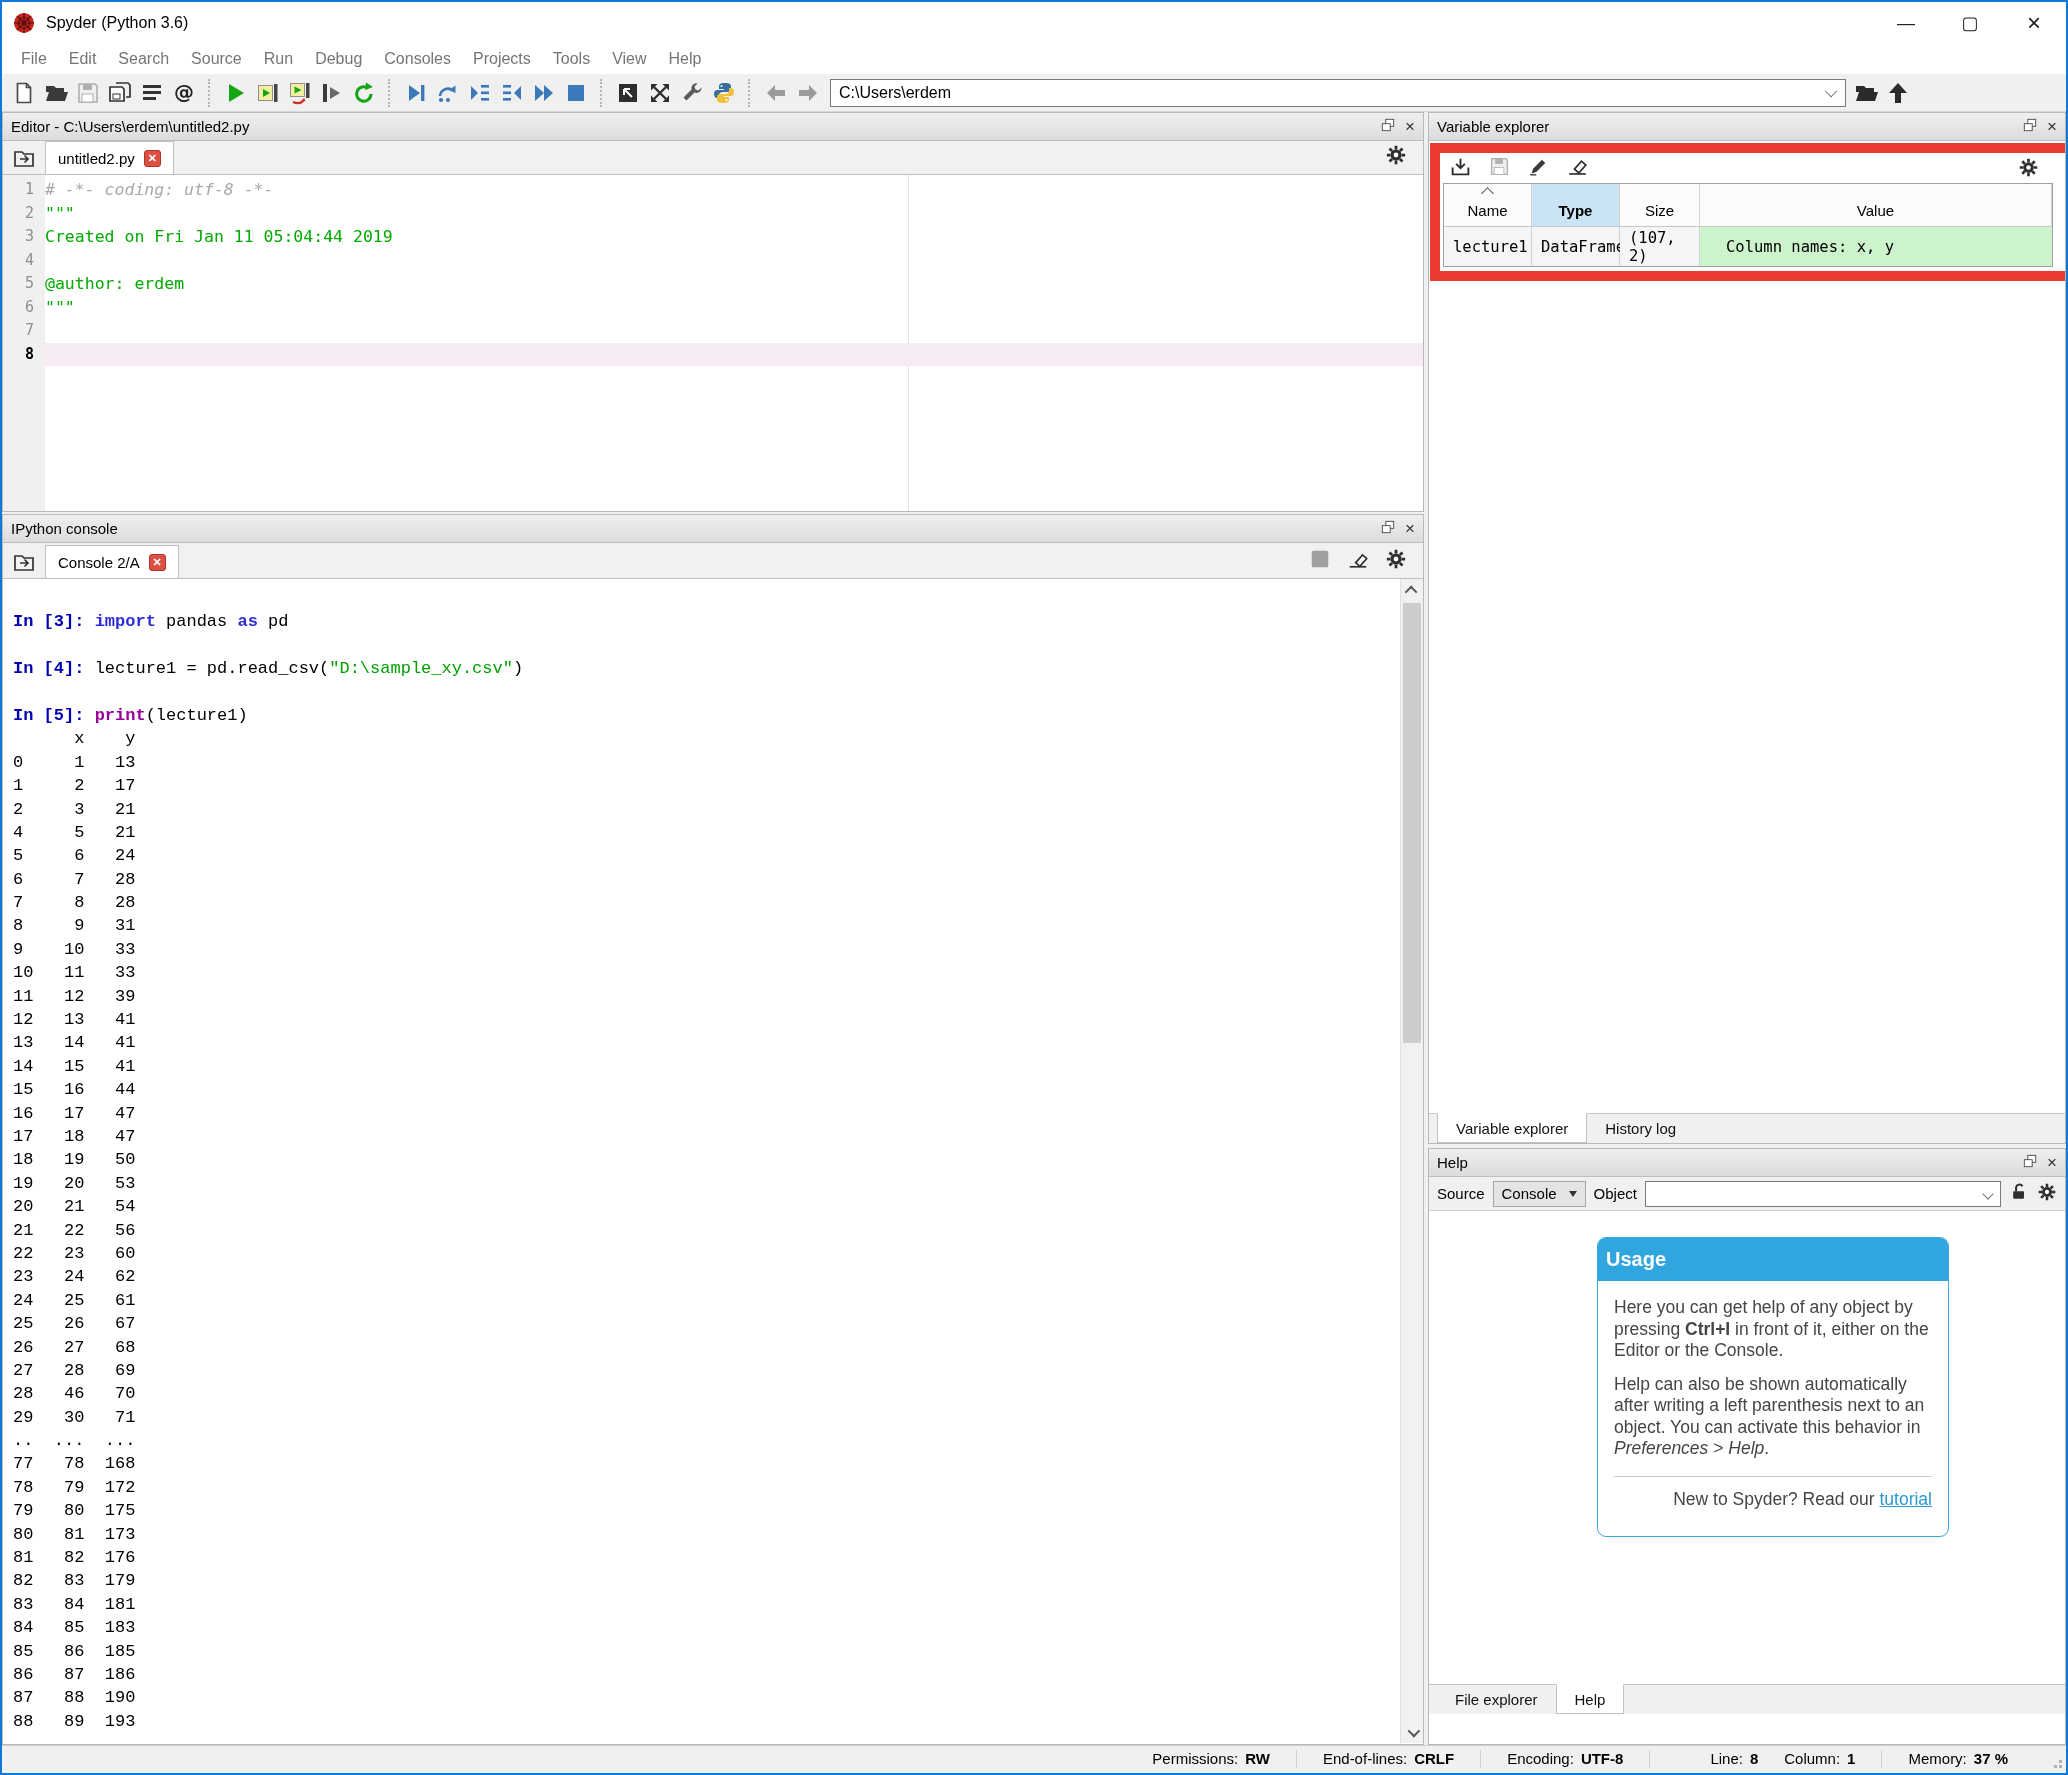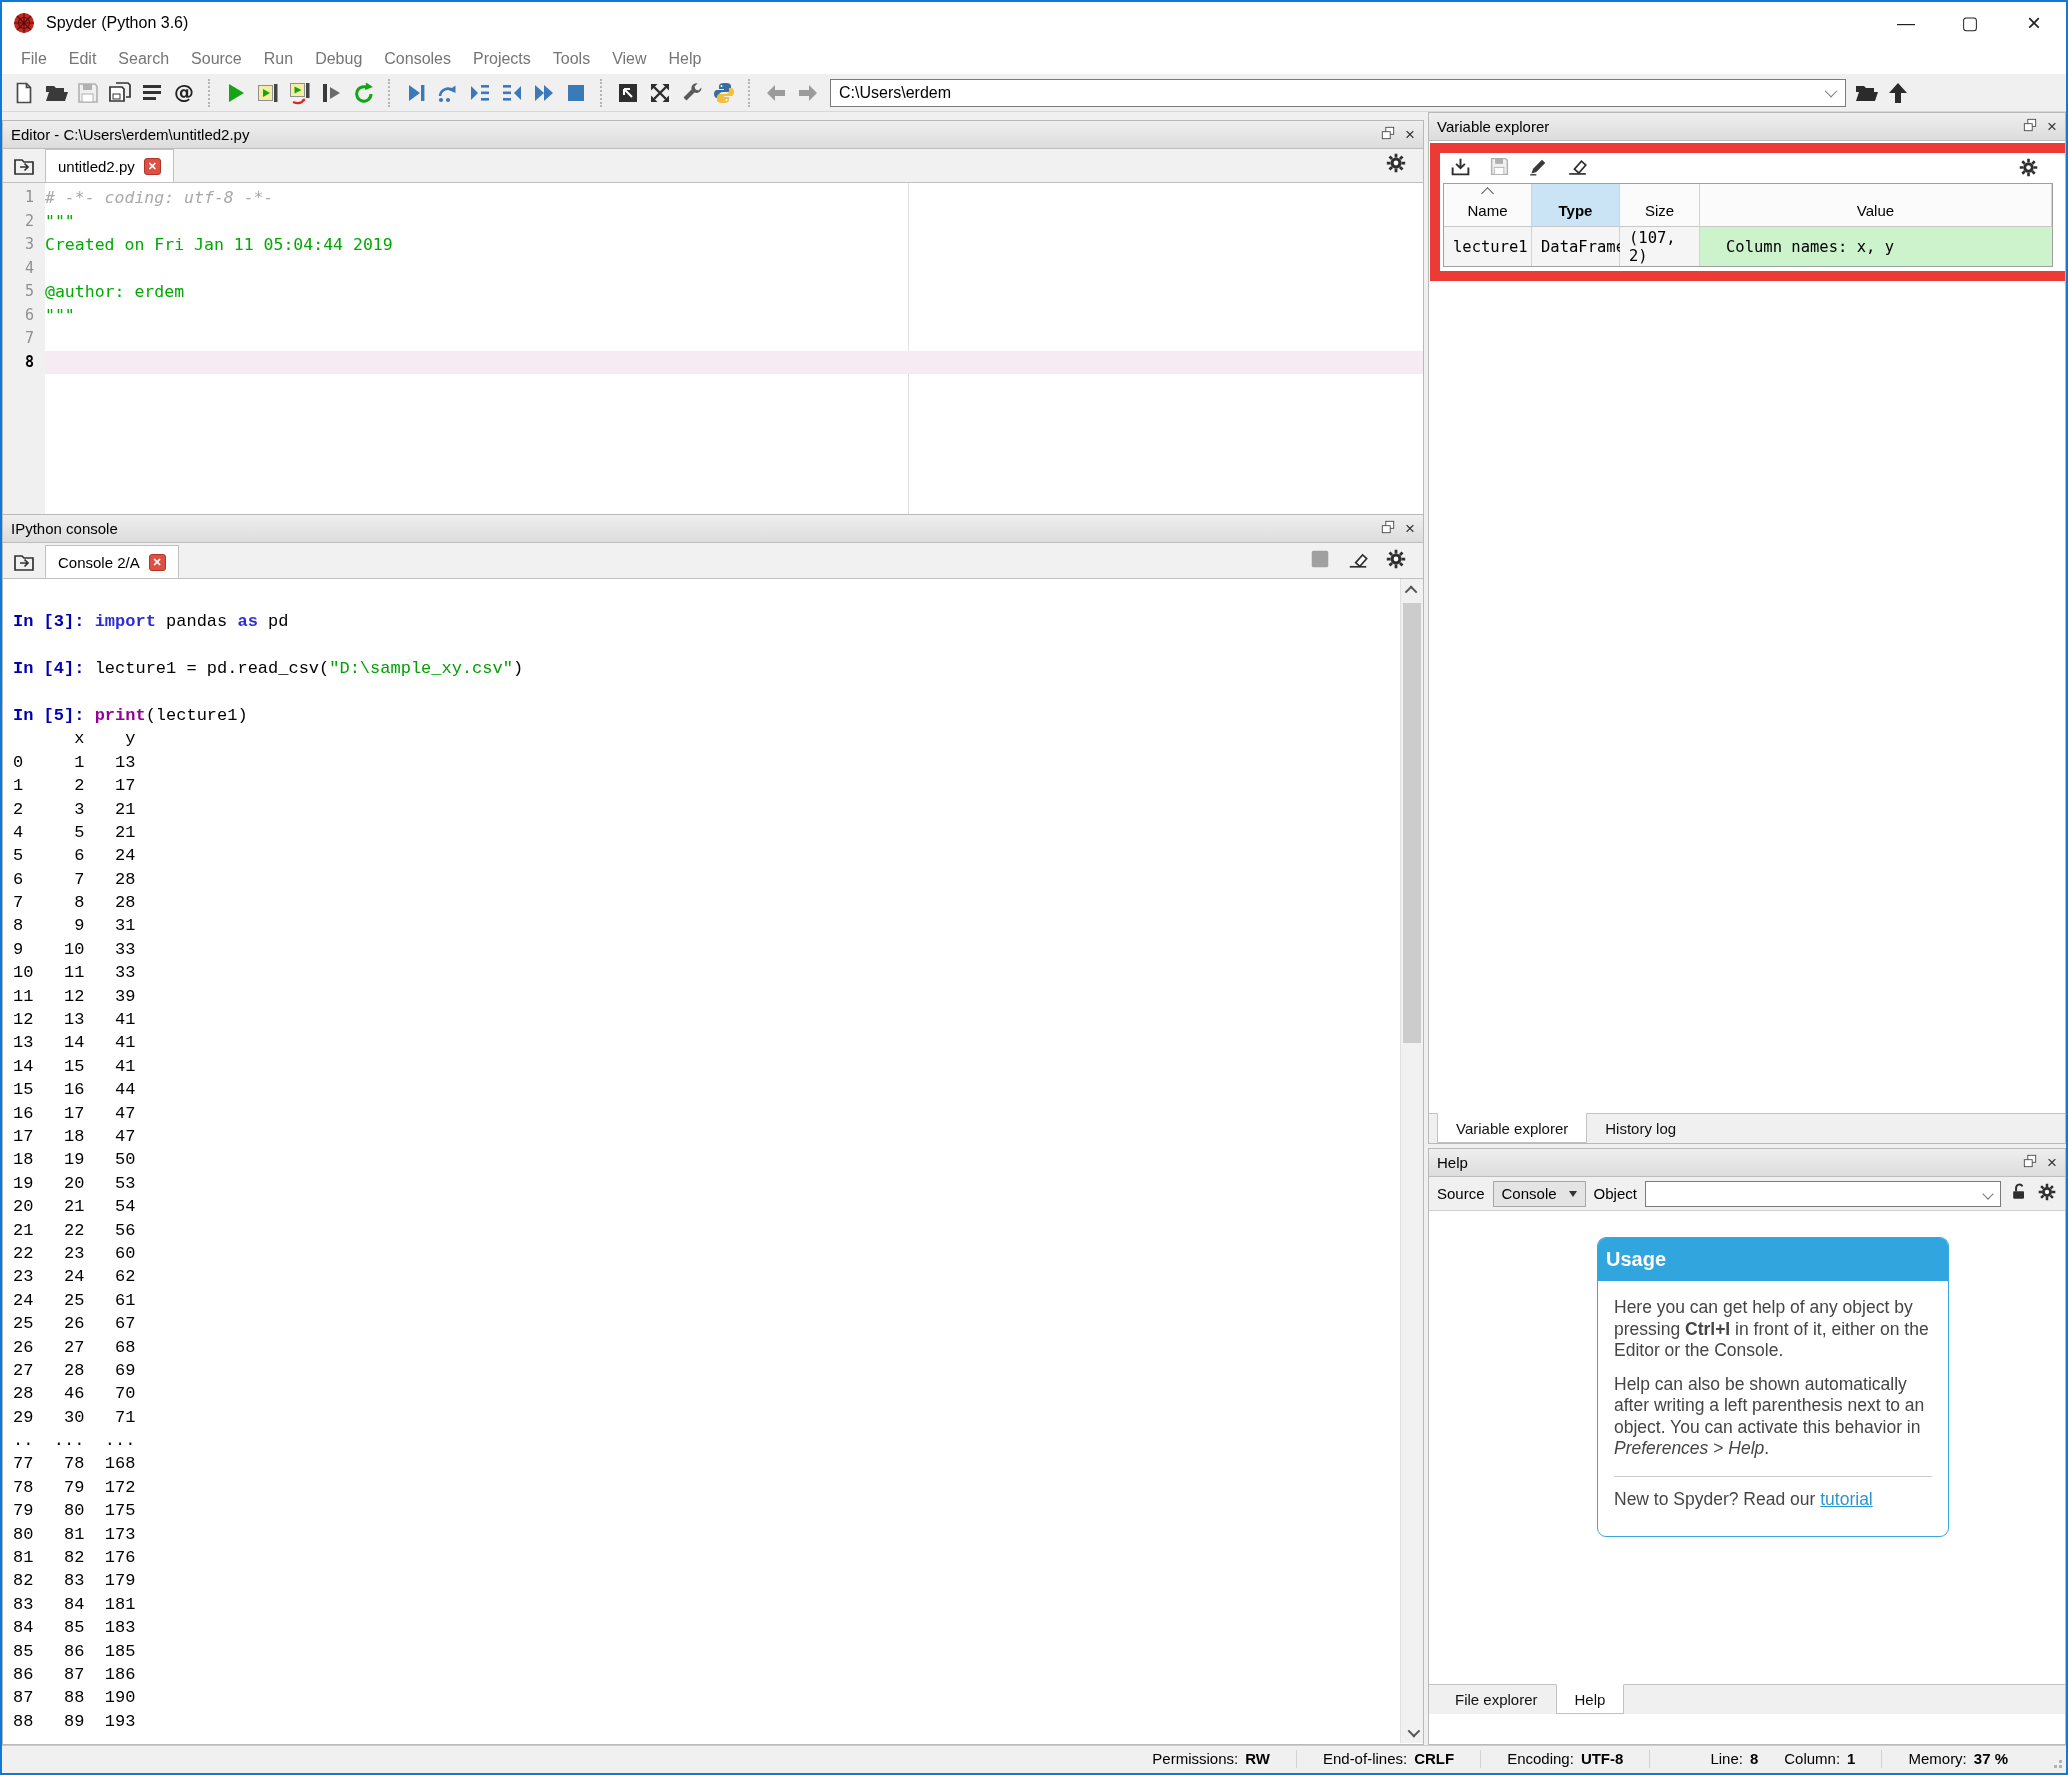--- a/index.html
+++ b/index.html
@@ -37,21 +37,21 @@
   .p-close{font-size:17px;line-height:14px;color:#333;}
   
   .tabbar{height:34px;background:#f1f1f1;border-bottom:1px solid #c0c0c0;display:flex;align-items:flex-end;}
   .browse-btn{width:42px;height:33px;display:flex;align-items:center;justify-content:center;}
   .browse-btn svg{width:22px;height:22px;}
   .tab{height:33px;background:#fff;border:1px solid #c0c0c0;border-bottom:none;display:flex;align-items:center;gap:9px;padding:0 12px;font-size:15px;}
   .tab-close{width:17px;height:17px;background:#dd5044;border:1px solid #b03428;border-radius:3px;color:#fff;font-size:11px;font-weight:bold;display:flex;align-items:center;justify-content:center;line-height:1;}
   .tb-right{margin-left:auto;display:flex;align-items:center;gap:16px;padding:0 16px 4px 0;}
   .tb-right svg{width:22px;height:22px;}
   
-  .editor-panel{top:8px;height:400px;}
+  .editor-panel{top:0;height:400px;}
   .ed-content{position:relative;height:336px;background:#fff;overflow:hidden;padding-top:3px;}
   .gutter-strip{position:absolute;left:0;top:0;bottom:0;width:42px;background:#f0f0f0;}
   .ruler{position:absolute;left:905px;top:0;bottom:0;width:1px;background:#e2e2e2;}
   .ed-line{position:relative;display:flex;height:23.5px;line-height:23.5px;font-family:"DejaVu Sans Mono",monospace;font-size:16.5px;}
   .ed-num{width:42px;text-align:right;padding-right:11px;color:#8f8f8f;font-size:15px;flex:0 0 auto;}
   .ed-code{flex:1;white-space:pre;}
   .ed-line.current .ed-num{color:#000;font-weight:bold;}
   .ed-line.current .ed-code{background:#f7ebf3;}
   .e-comment{color:#a9a9a9;font-style:italic;}
   .e-str{color:#00aa00;}
@@ -97,21 +97,21 @@
   .dd-tri{width:0;height:0;border-left:4px solid transparent;border-right:4px solid transparent;border-top:6px solid #333;}
   .objectbox{flex:1;height:26px;background:#fff;border:1px solid #7a7a7a;position:relative;display:flex;align-items:center;padding:0 24px 0 8px;font-size:15px;}
   .objectbox .chev{position:absolute;right:8px;width:8px;height:8px;border-left:1.4px solid #777;border-bottom:1.4px solid #777;transform:rotate(-45deg);}
   .help-srcrow svg{width:20px;height:20px;}
   .help-content{position:relative;background:#fff;height:calc(100% - 92px);overflow:hidden;}
   .usage-card{width:352px;margin:26px 0 0 168px;border:1px solid #3aa6de;border-radius:9px;overflow:hidden;background:#fff;}
   .usage-head{background:#31a5dd;color:#fff;font-size:20px;font-weight:bold;padding:10px 8px;}
   .usage-body{padding:4px 16px 14px;color:#454545;font-size:17.5px;line-height:21.5px;}
   .usage-body p{margin:12px 0;}
   .usage-hr{border:none;border-top:1px solid #ccc;margin:16px 0 12px;}
-  .usage-foot{text-align:left;margin:0 0 4px;}
+  .usage-foot{text-align:right;margin:0 0 4px;}
   .usage-foot a{color:#2b97cf;text-decoration:underline;}
   
   .statusbar{height:26px;background:#f0f0f0;border-top:1px solid #cdcdcd;display:flex;justify-content:flex-end;align-items:center;font-size:15px;padding-right:58px;position:relative;}
   .sbi{display:flex;gap:7px;margin-left:26px;}
   .sb-val{font-weight:bold;}
   .sb-sep{width:1px;height:18px;background:#d2d2d2;margin-left:26px;}
   .sb-gap{width:34px;}
   .grip{position:absolute;right:4px;bottom:3px;width:10px;height:10px;}
   .grip i{position:absolute;width:3px;height:3px;background:#b2b2b2;}
 </style>

